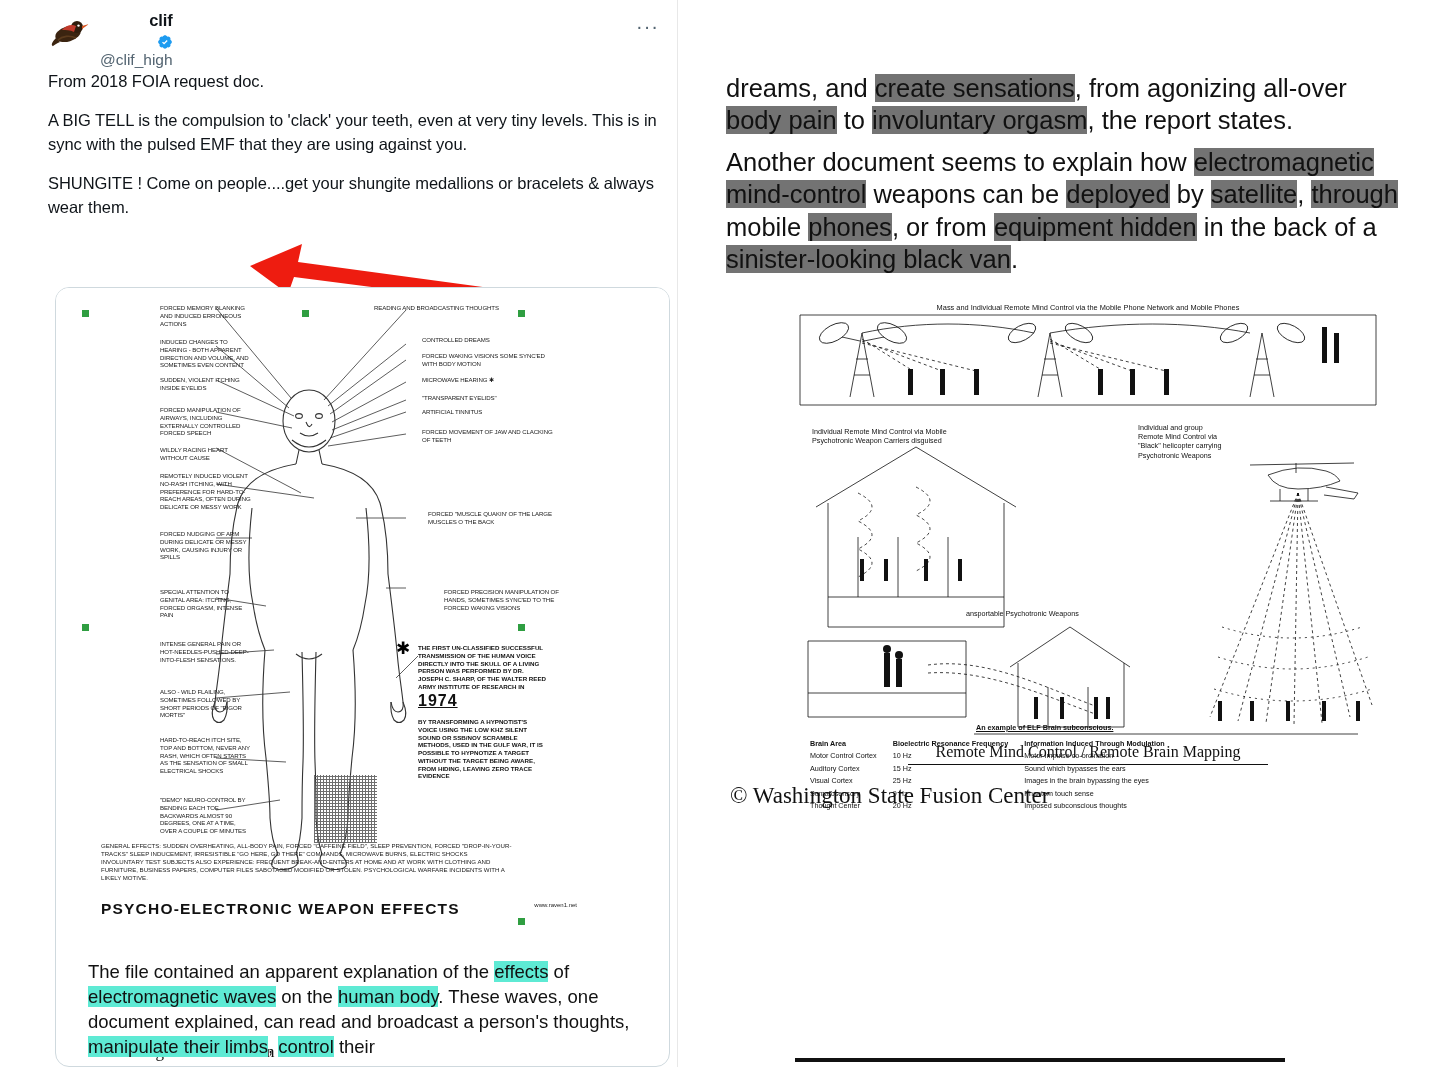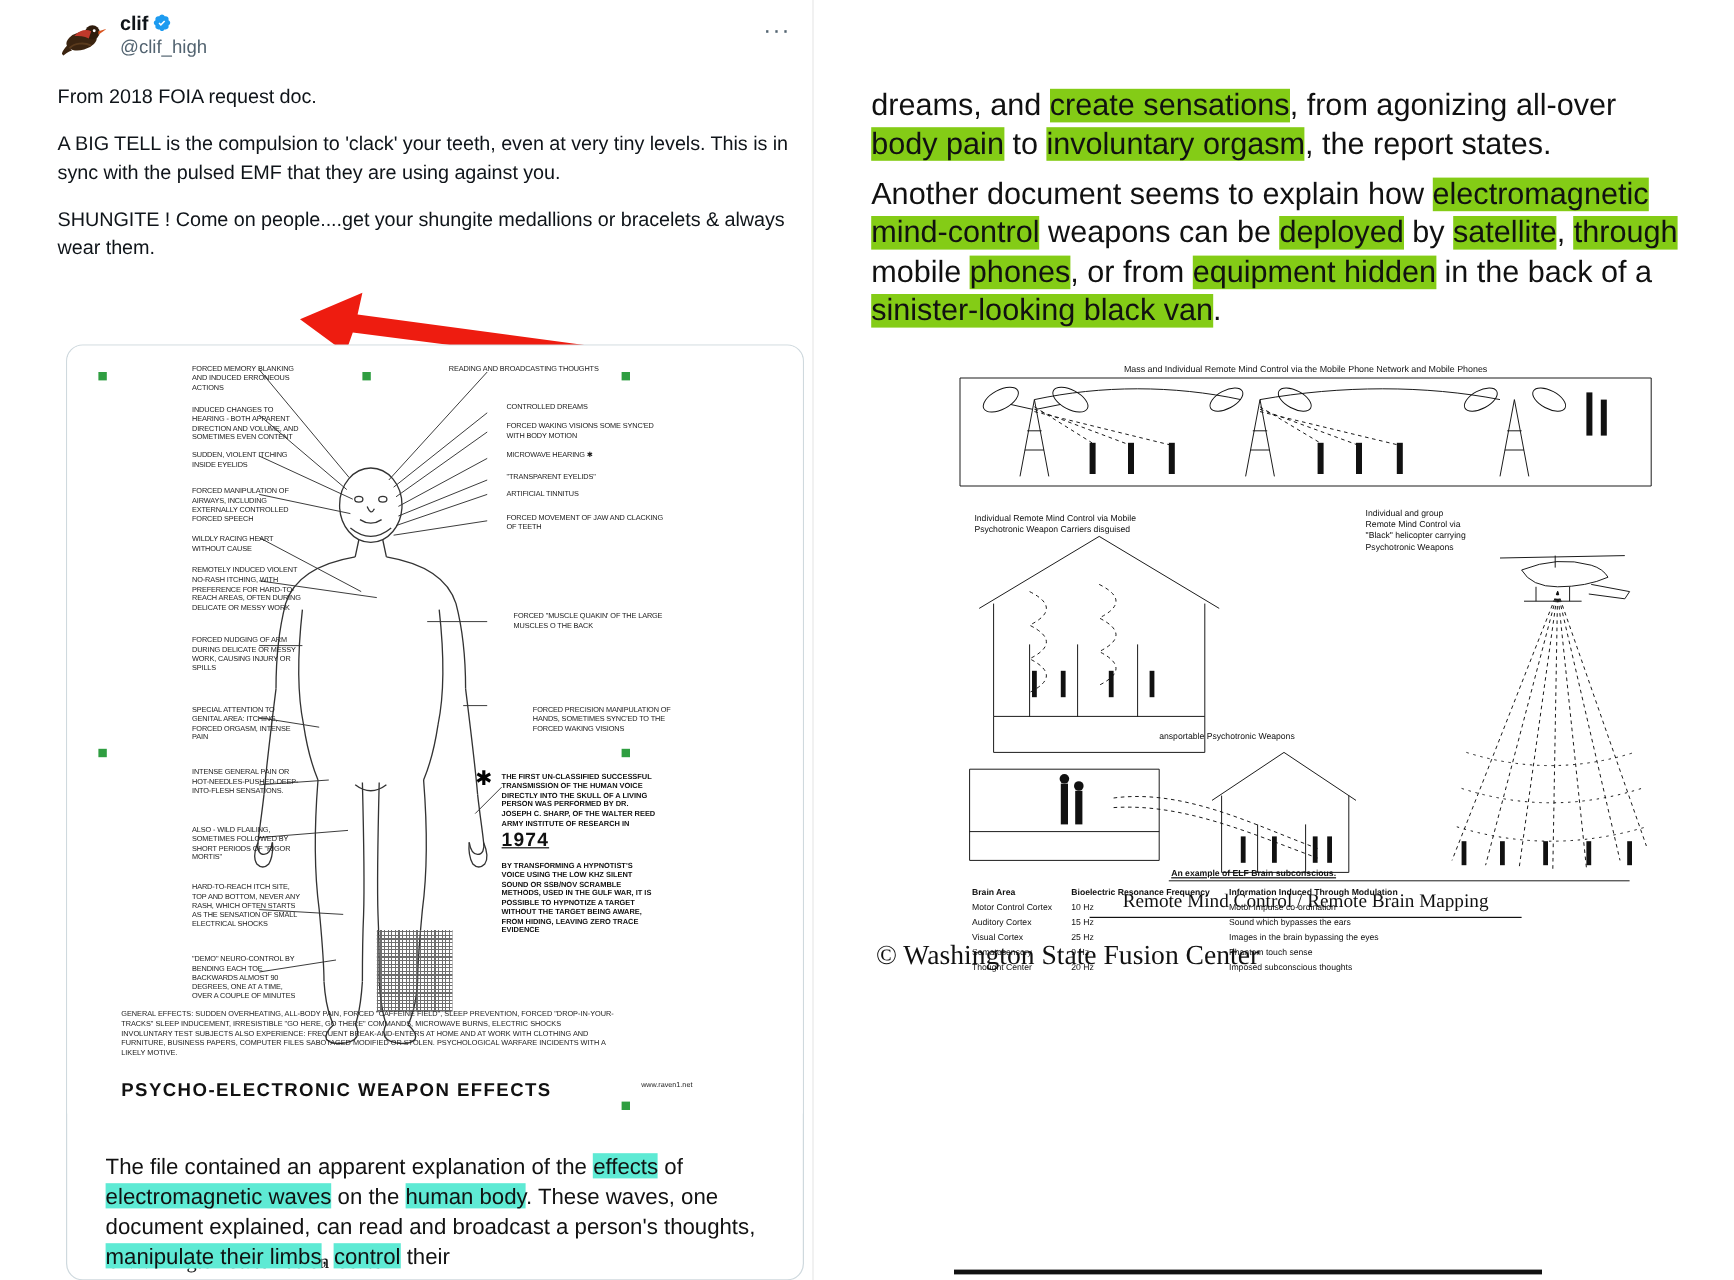--- a/index.html
+++ b/index.html
@@ -36,21 +36,21 @@
     width: 42px; height: 42px;
     border-radius: 50%;
     background: #ffffff;
     display: flex; align-items: center; justify-content: center;
     overflow: hidden;
     flex: 0 0 42px;
     margin-top: 2px;
   }
   .avatar svg { display:block; }
   .names { display: flex; flex-direction: column; line-height: 1.15; padding-top: 1px; }
-  .name-row { display: flex; align-items: flex-start; gap: 4px; }
+  .name-row { display: flex; align-items: flex-end; gap: 4px; flex-direction: column; }
   .dispname {
     font-size: 16.5px;
     font-weight: 700;
     color: #0f1419;
     letter-spacing: -0.1px;
   }
   .verified { width: 16px; height: 16px; display:block; }
   .handle {
     font-size: 15.5px;
     color: #536471;
@@ -188,21 +188,21 @@
     background: #ffffff;
     padding: 72px 40px 0 26px;
   }
   .art-p {
     font-size: 25.5px;
     line-height: 1.26;
     color: #111;
     margin: 0 0 10px 0;
     font-family: "Liberation Sans", sans-serif;
   }
-  .art-p .hl { background: #84cc16; }
+  .art-p .hl { background: #737373; }
 
   .fig2 {
     position: relative;
     margin: 22px 0 0 72px;
     width: 580px;
     height: 470px;
     background: #fff;
   }
   .fig2 .ftitle {
     position: absolute;

